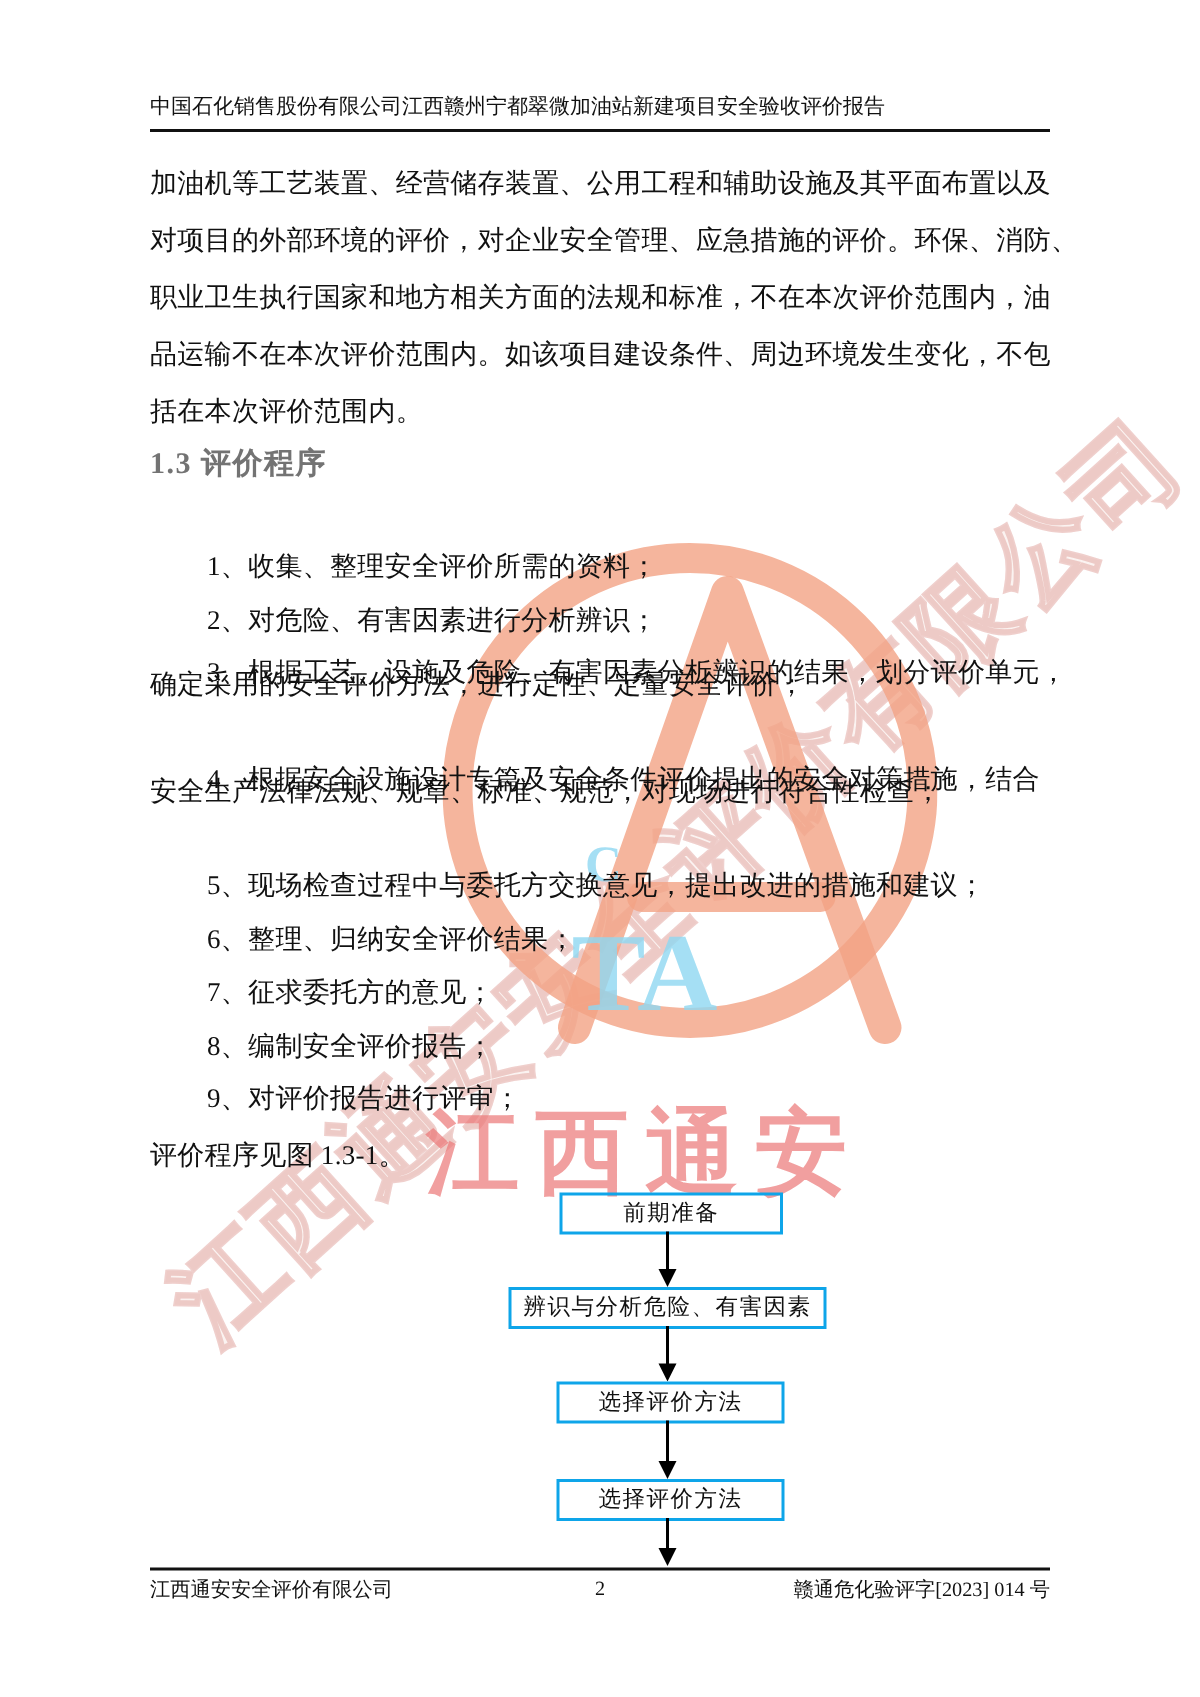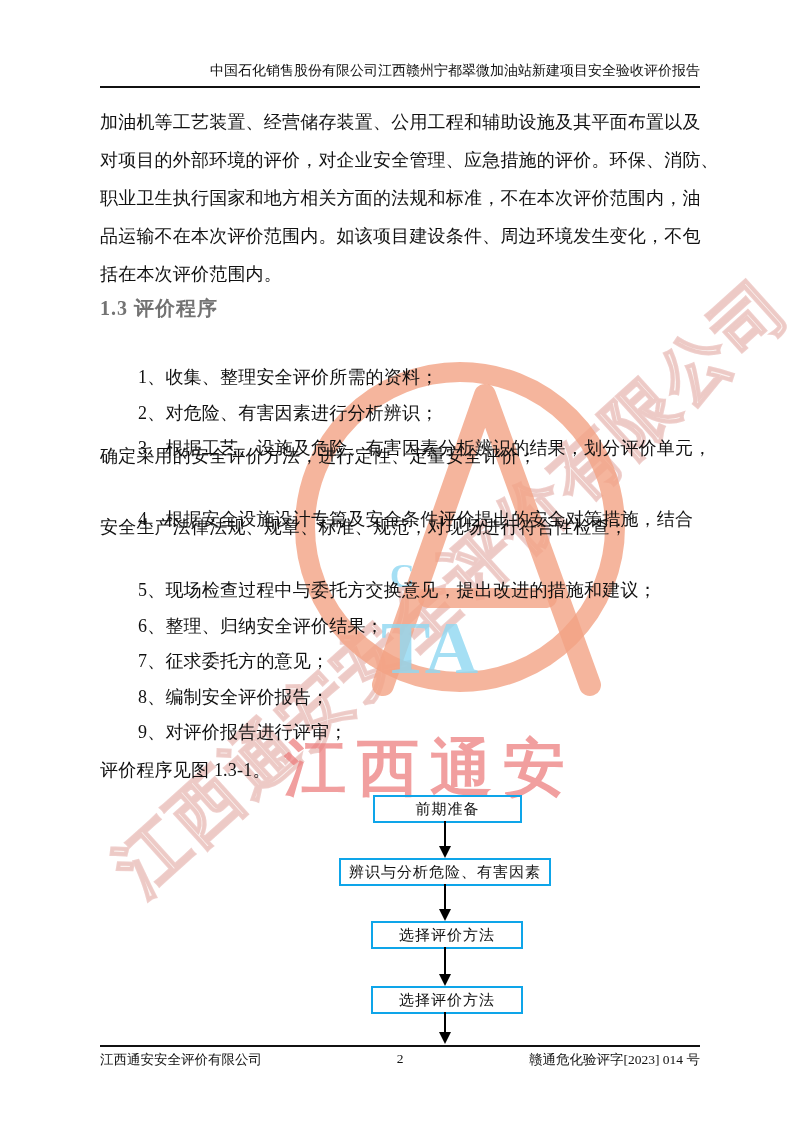--- a/index.html
+++ b/index.html
@@ -7,21 +7,21 @@
     position:relative;
     width:800px;height:1131px;
     background:#ffffff;
     overflow:hidden;
     font-family:"Liberation Serif","DejaVu Serif",serif;
     color:#1a1a1a;
   }
   
   .header-title{
     position:absolute;left:100px;top:62px;width:600px;
-    font-size:14px;letter-spacing:0px;color:#111;text-align:right;
+    font-size:14px;letter-spacing:0px;color:#111;
   }
   .header-rule{
     position:absolute;left:100px;top:86px;width:600px;height:2px;
     background:#111;
   }
   
   .wm{position:absolute;z-index:0;pointer-events:none;}
   .wm-diagonal{
     left:452px;top:587px;width:1000px;
     transform:translate(-50%,-50%) rotate(-42deg);

